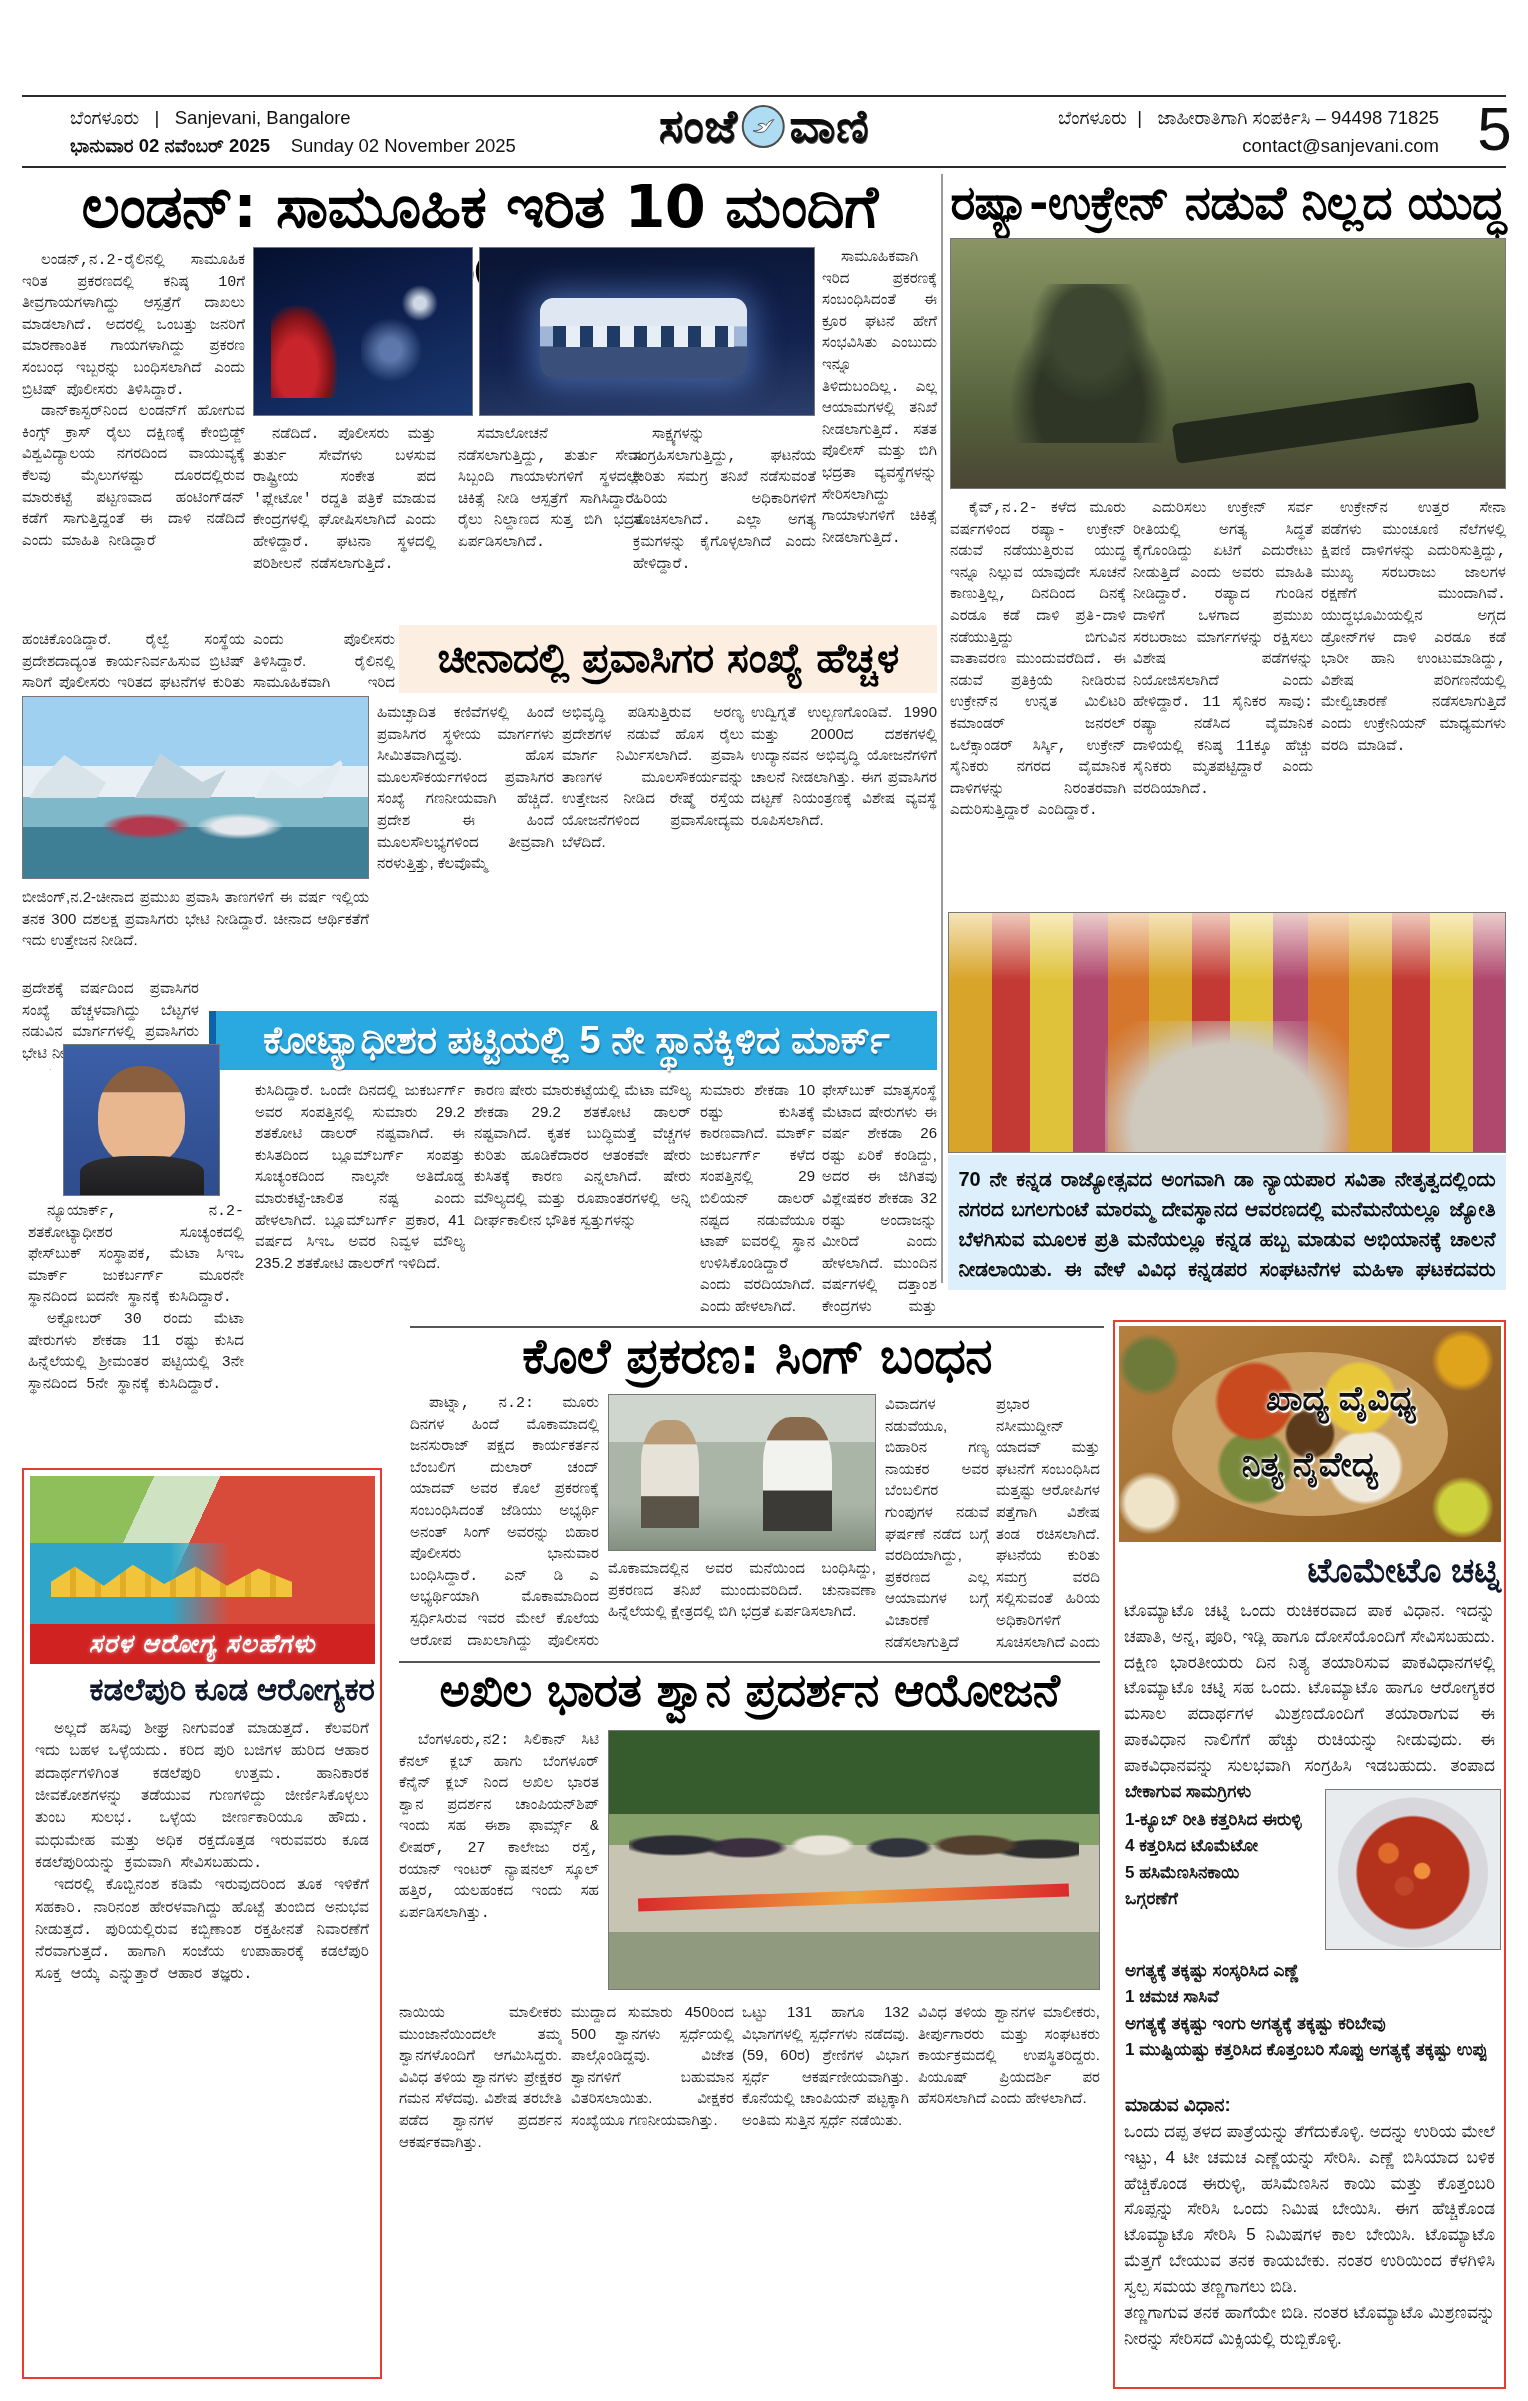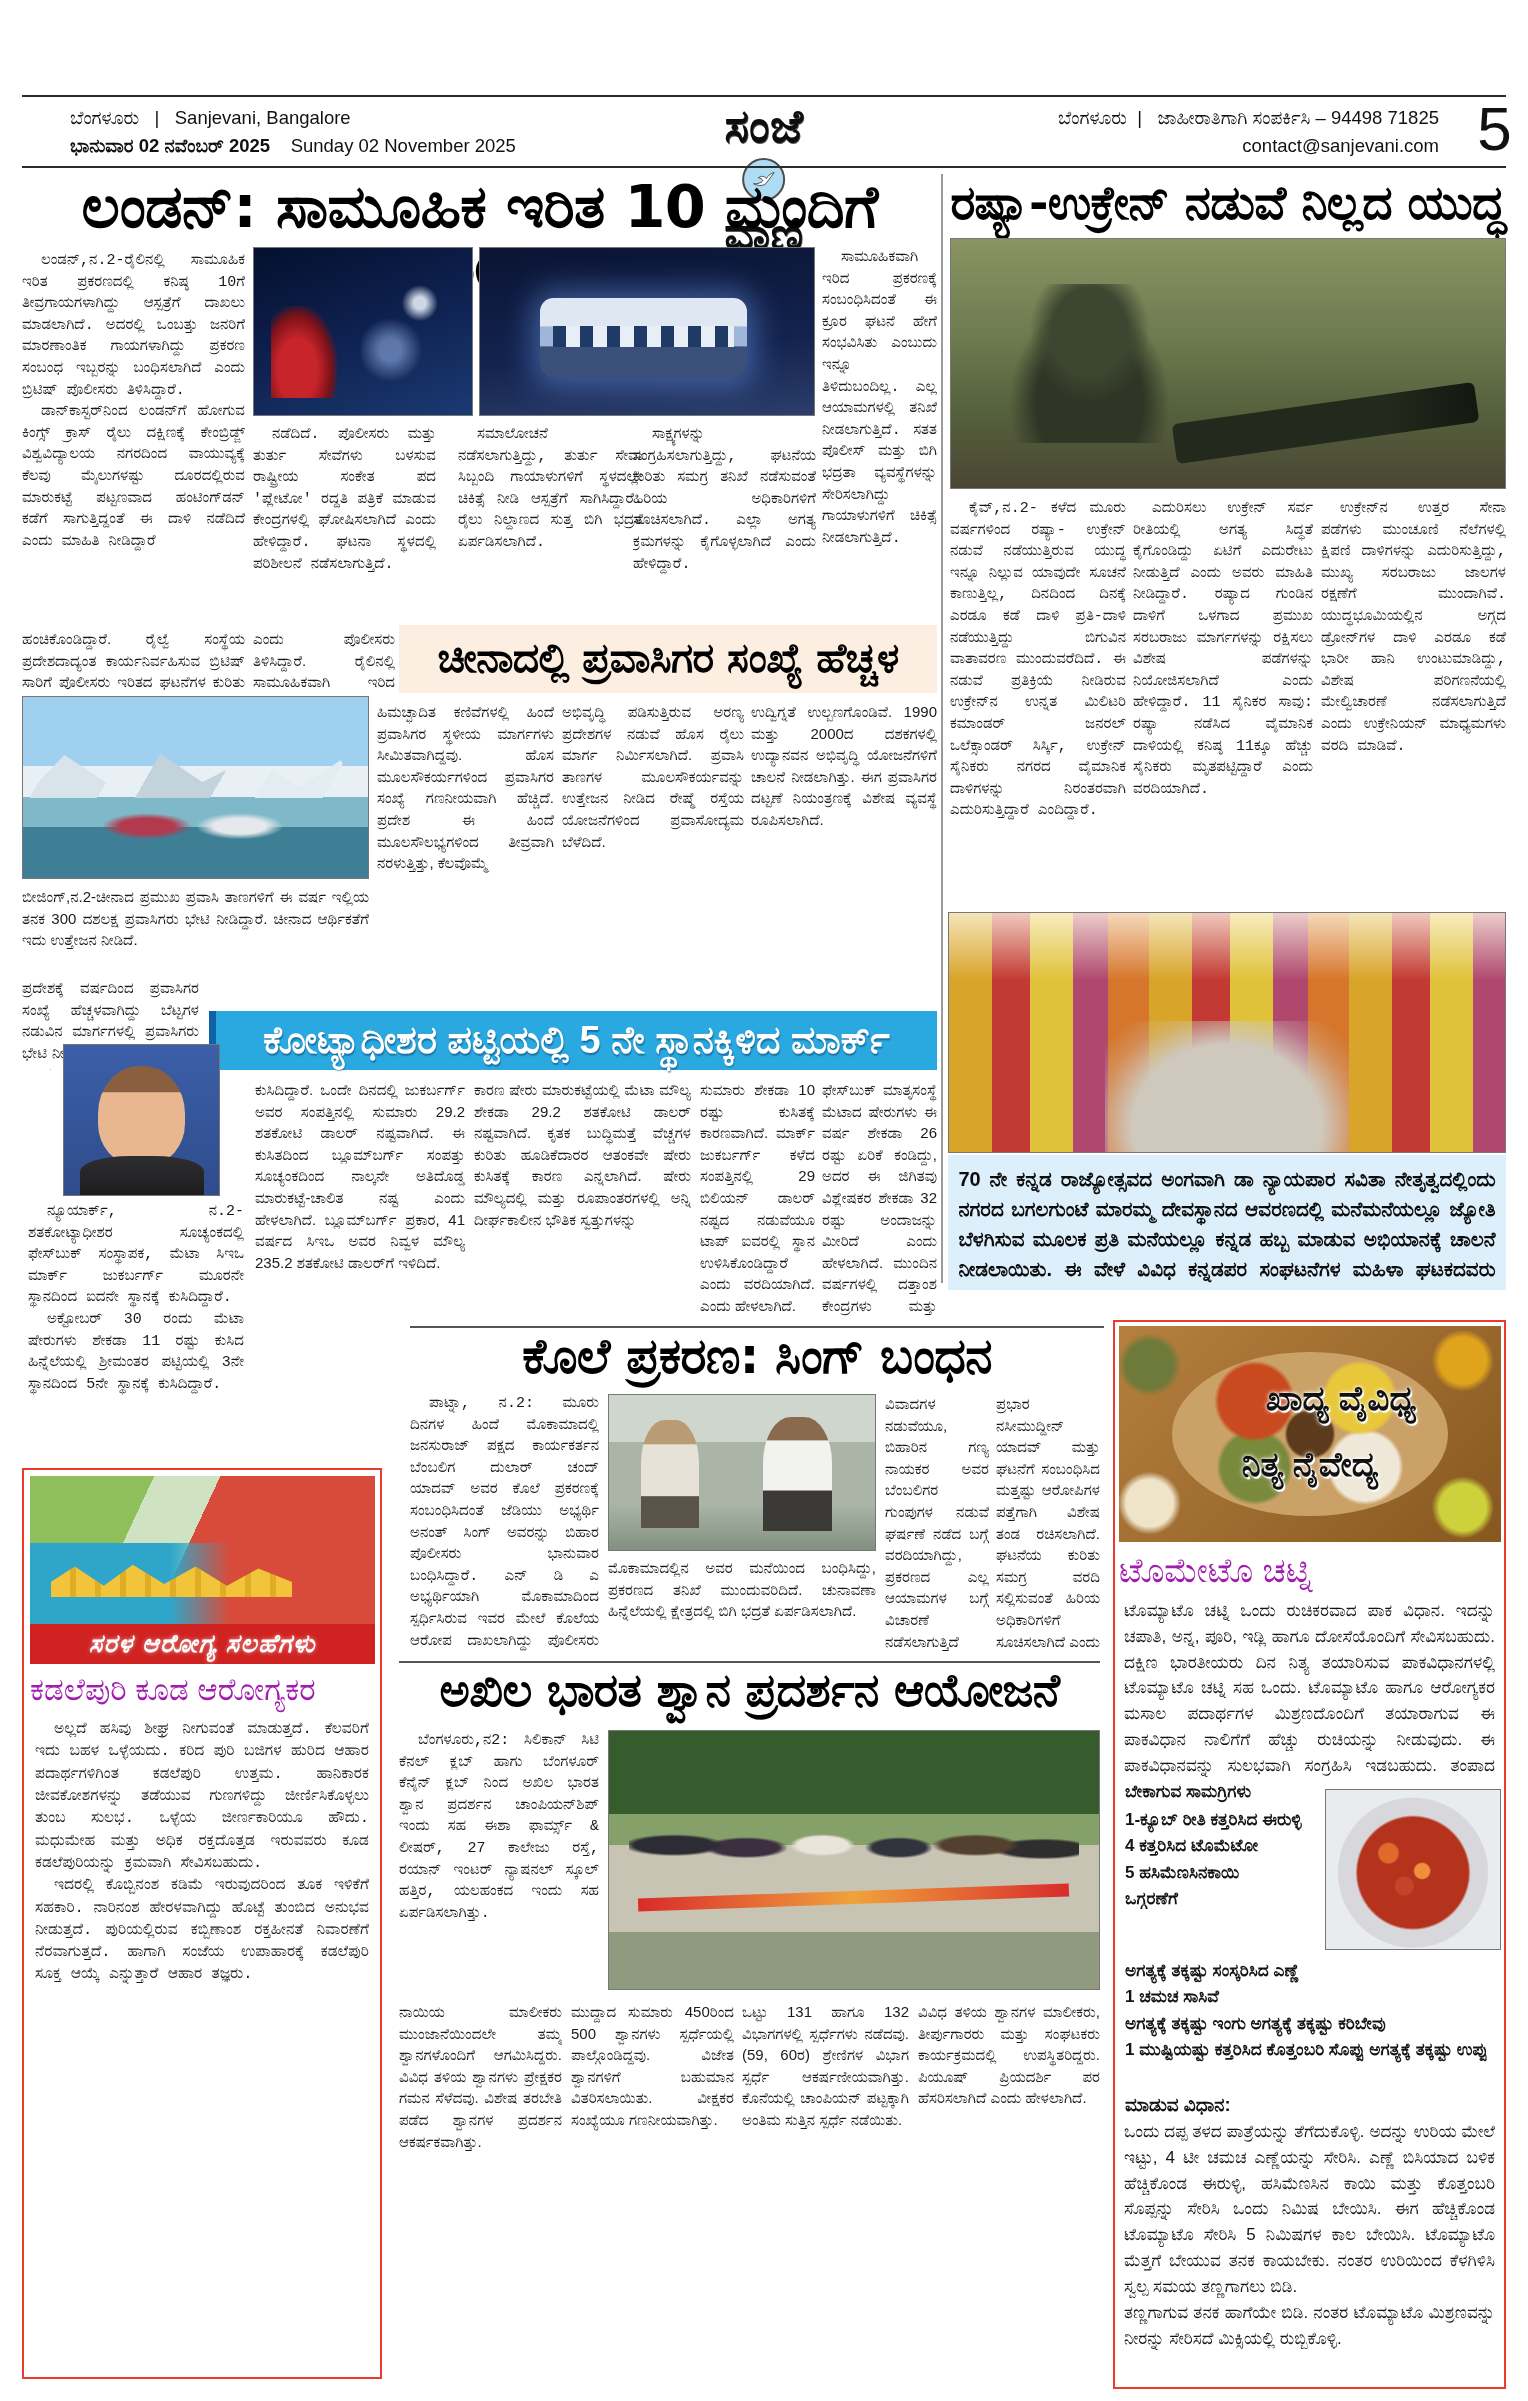--- a/index.html
+++ b/index.html
@@ -6,21 +6,21 @@
   html,body { background:#e9e9e9; }
   body { font-family:"Liberation Sans","DejaVu Sans",sans-serif; }
   .page { position:relative; width:1528px; height:2401px; background:#ffffff; margin:0 auto; overflow:hidden; color:#161616; }
   .abs { position:absolute; }
   .rule { position:absolute; background:#2b2b2b; }
   .vrule { position:absolute; background:#9a9a9a; width:1.5px; }
 
   
   .hdr-small { font-size:18.5px; color:#111; line-height:1.5; }
   .hdr-small b { font-weight:700; }
-  .masthead { display:flex; align-items:center; gap:4.4px; font-weight:900; font-size:46px; letter-spacing:0.7px; color:#0d0d0d; text-shadow:0.7px 0.7px 0 #555; font-family:"DejaVu Serif","Liberation Serif",serif;flex-direction:column; }
+  .masthead { display:flex; align-items:center; gap:4.4px; font-weight:900; font-size:46px; letter-spacing:0.7px; color:#0d0d0d; text-shadow:0.7px 0.7px 0 #555; font-family:"DejaVu Serif","Liberation Serif",serif; }
   .dove-circle { width:43px; height:43px; border-radius:50%; background:#aedcf2; border:2.2px solid #4d4d4d; display:flex; align-items:center; justify-content:center; }
   .pagenum { font-size:62px; font-weight:400; color:#111; font-family:"Liberation Sans",sans-serif; }
 
   
   .headline { position:absolute; font-weight:900; color:#000; text-align:center; line-height:1.02; letter-spacing:-0.7px; font-family:"DejaVu Sans","Liberation Sans",sans-serif; }
 
   
   .col { position:absolute; font-size:15px; line-height:1.44; text-align:justify; overflow:hidden; color:#191919; }
   .col p { text-indent:19px;font-family:Liberation Mono, monospace; }
   .caption-box { position:absolute; background:#ddeffa; font-weight:700; font-size:20px; line-height:1.5; text-align:justify; padding:9px 10.4px; color:#0c0c0c; overflow:hidden; }
@@ -77,21 +77,21 @@
   .ph-dog:after { content:""; position:absolute; left:6%; top:62%; width:88%; height:5%; background:linear-gradient(90deg,#d92b2b,#f0a23c,#d92b2b); transform:rotate(-2deg); }
 
   
   .china-box { position:absolute; background:#fdeee2; display:flex; align-items:center; justify-content:center; }
   
   .blue-box { position:absolute; background:#2aa9e1; border-left:7.4px solid #1062a8; display:flex; align-items:center; justify-content:center; color:#fff; font-weight:900; text-shadow:0.7px 1.5px 1.5px rgba(0,40,80,.45); }
   
   .red-box { position:absolute; border:2.2px solid #ea3b2d; background:#fff; }
   .band { position:absolute; background:#cf2221; color:#fff; display:flex; align-items:center; justify-content:center; font-weight:700; font-style:italic; letter-spacing:1.5px; text-shadow:0 0 4.4px rgba(255,255,255,.6); }
   .overlay-title { position:absolute; width:100%; text-align:center; font-weight:900; color:#111; text-shadow:0 0 5.2px #fff,0 0 2.2px #fff,1.5px 1.5px 0 #fff; line-height:1.25; }
-  .sub-head { position:absolute; font-weight:400; color:#a21caf; text-align:left; }
+  .sub-head { position:absolute; font-weight:700; color:#0f172a; text-align:right; }
   .ing { font-weight:700; font-size:17px; line-height:1.55; color:#141414; }
   .recipe { font-size:17px; line-height:1.52; text-align:justify; color:#141414; }
 </style>
 </head>
 <body>
 
 <div class="page">
 
   <div class="rule" style="left:22px;top:95px;width:1484px;height:2.2px"></div>
 

